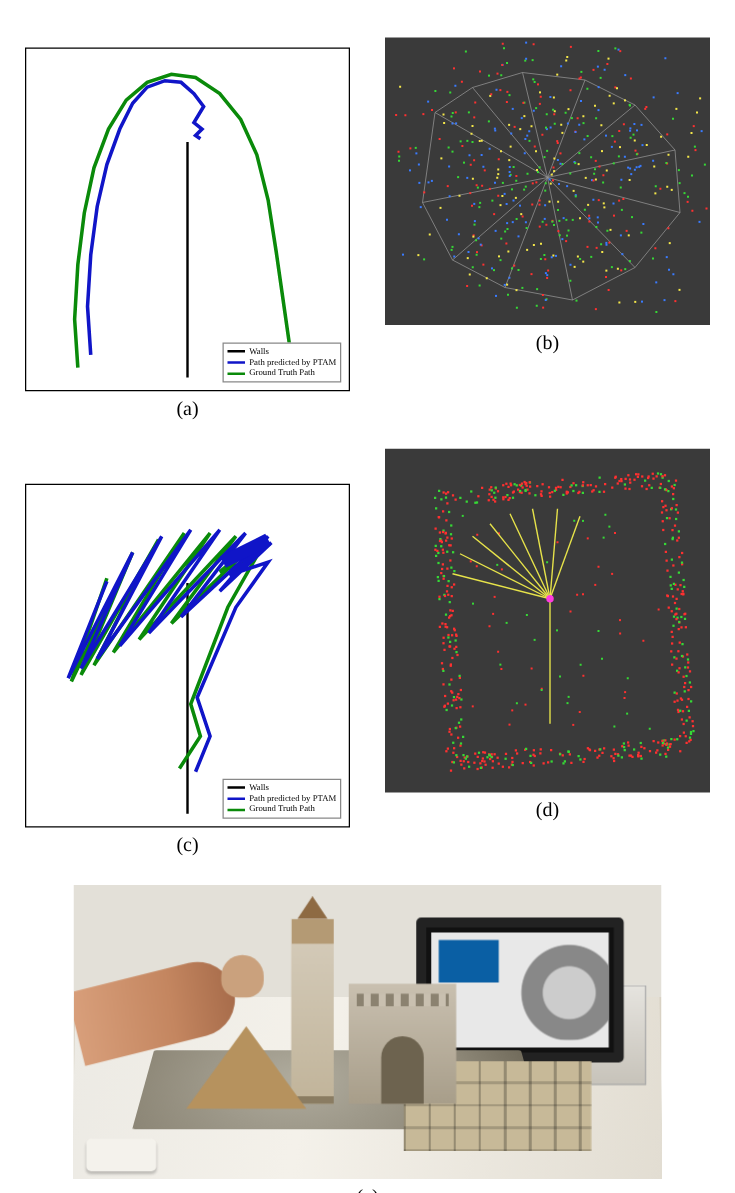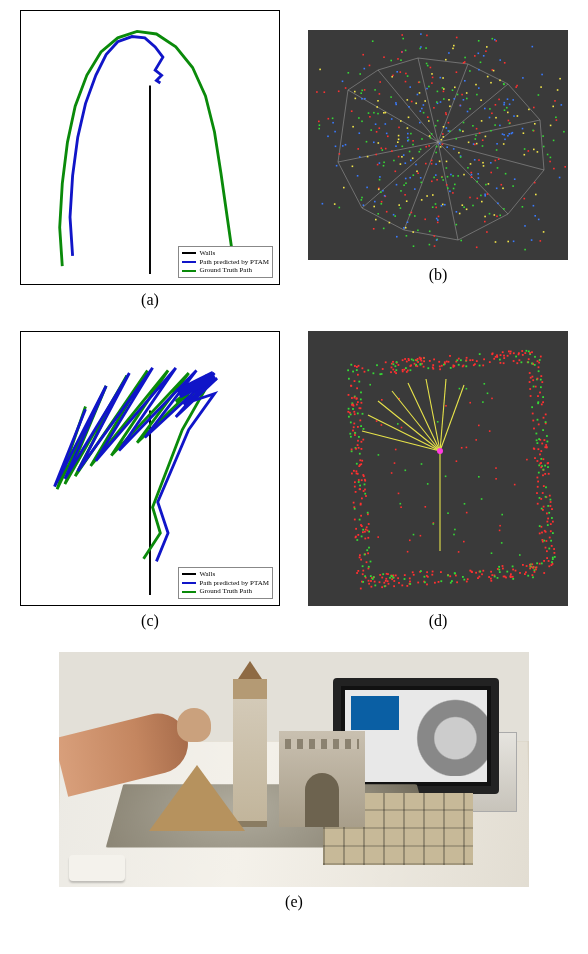--- a/index.html
+++ b/index.html
@@ -35,20 +35,21 @@
     box-sizing: border-box;
     position: relative;
     overflow: hidden;
   }
   
   .plot-panel {
     width: 260px;
     height: 275px;
     border: 1px solid #000;
     background: #fff;
+    margin-top: 28px;
   }
   .plot-panel svg { display:block; }
   .legend {
     position: absolute;
     bottom: 6px;
     right: 6px;
     border: 1px solid #888;
     background: #fff;
     font-size: 7px;
     line-height: 1.25;

